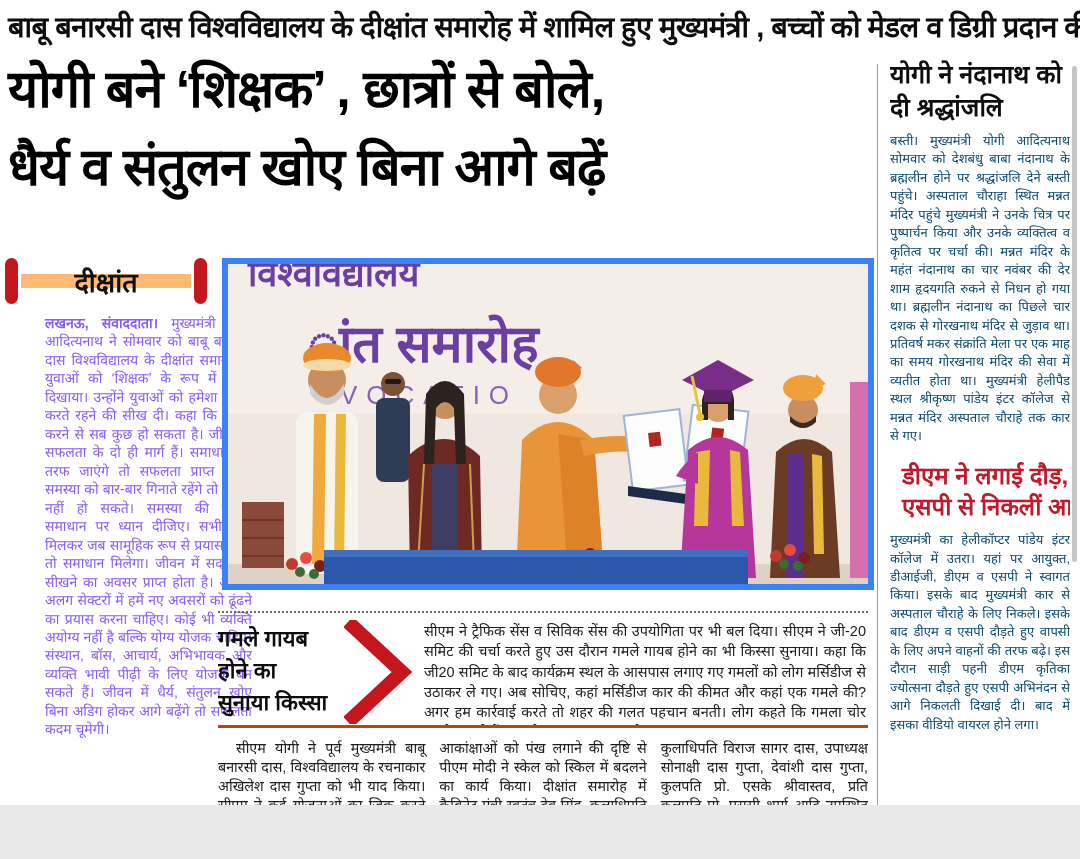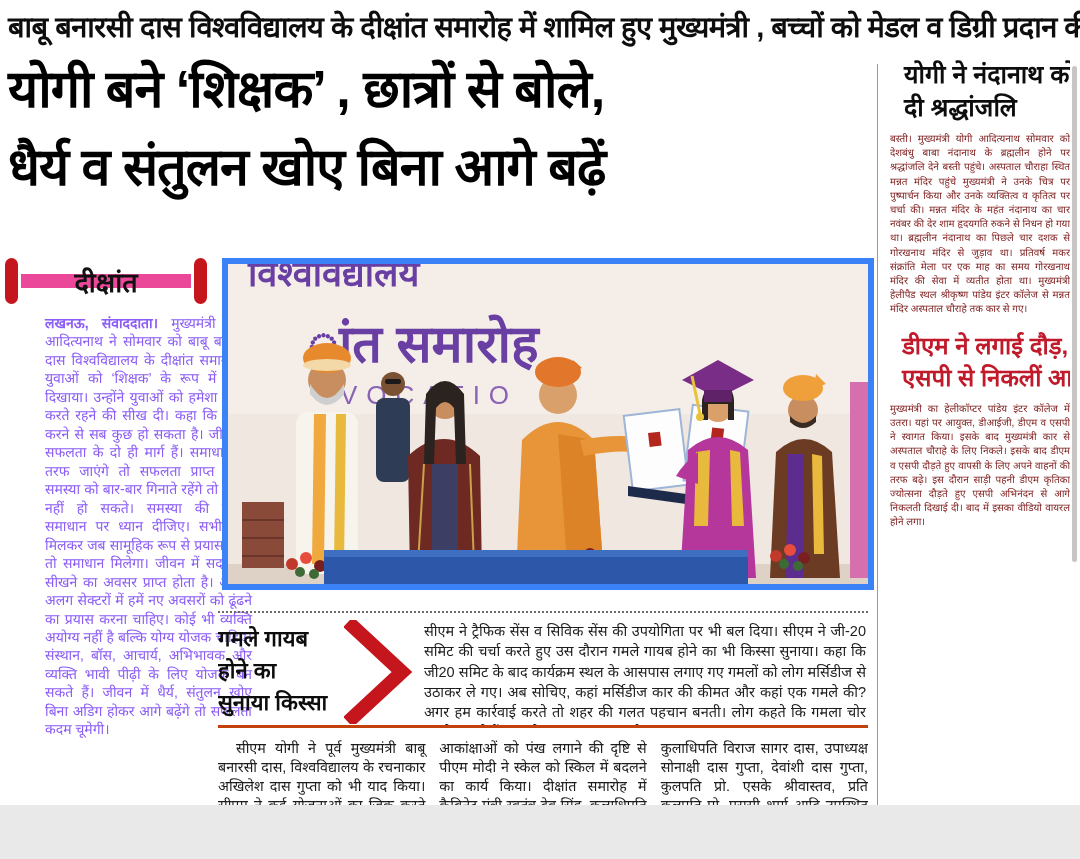--- a/index.html
+++ b/index.html
@@ -20,21 +20,21 @@
     font-size:52px;font-weight:800;line-height:1.5;letter-spacing:-1px;
     color:#000000;white-space:pre;
   }
   
   .badge{
     position:absolute;left:5px;top:258px;width:202px;height:46px;
     display:flex;align-items:stretch;
   }
   .badge .cap{width:13px;background:#c4161c;border-radius:7px;}
   .badge .mid{
-    flex:1;background:#ec4899;margin:16px 3px;display:flex;
+    flex:1;background:#fdba74;margin:16px 3px;display:flex;
     align-items:center;justify-content:center;
     font-size:27px;font-weight:800;color:#111;
   }
   .lead{
     position:absolute;left:5px;top:314px;width:207px;
     font-size:14px;line-height:1.32;text-align:justify;color:#8b5cf6;margin-left:40px;
   }
   .lead .dateline{font-weight:800;}
   
   .photo{
@@ -72,28 +72,28 @@
   .bottom-col.first{text-indent:18px;}
   
   .divider-v{
     position:absolute;left:877px;top:64px;width:1px;height:791px;background:#9a9a9a;
   }
   .rightcol{
     position:absolute;left:890px;top:58px;width:180px;height:801px;overflow:hidden;
   }
   .rc-h1{
     font-size:25px;font-weight:800;line-height:1.32;color:#0d0d0d;
-    white-space:pre;margin:0 0 8px 14px;
+    white-space:pre;margin:0 0 8px 0;
   }
   .rc-h2{
     font-size:24px;font-weight:800;line-height:1.32;color:#c01a2b;
     white-space:pre;margin:14px 0 8px 12px;
   }
   .rc-body{
-    font-size:10px;line-height:1.42;text-align:justify;color:#7f1d1d;margin:0;
+    font-size:13px;line-height:1.42;text-align:justify;color:#0c4a6e;margin:0;
   }
   
   .scrollbar{
     position:absolute;right:3px;top:66px;width:5px;height:496px;
     background:#c6c6c6;border-radius:4px;
   }
 </style>
 </head>
 <body>
 

